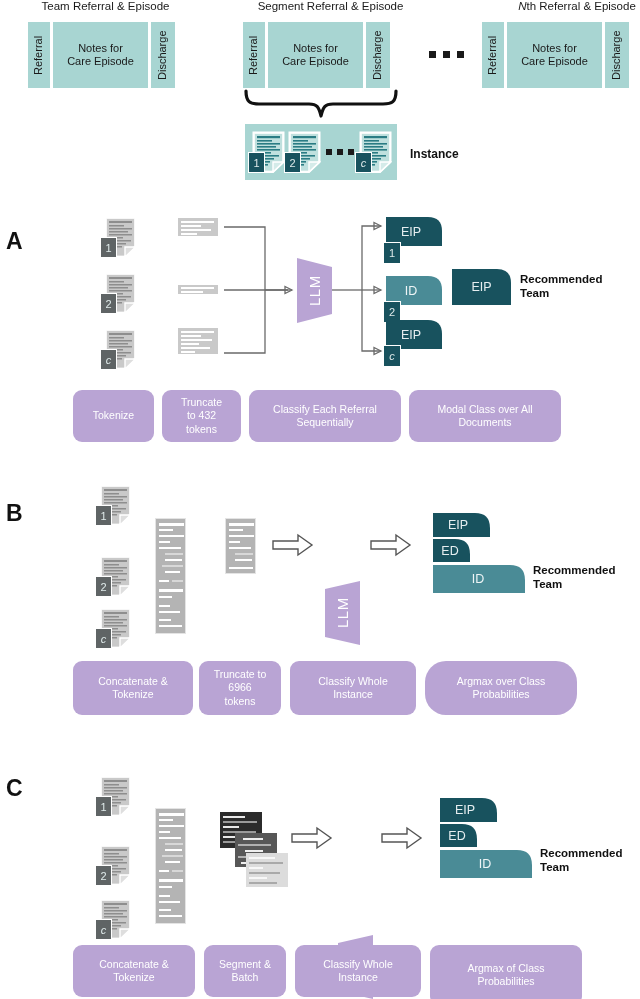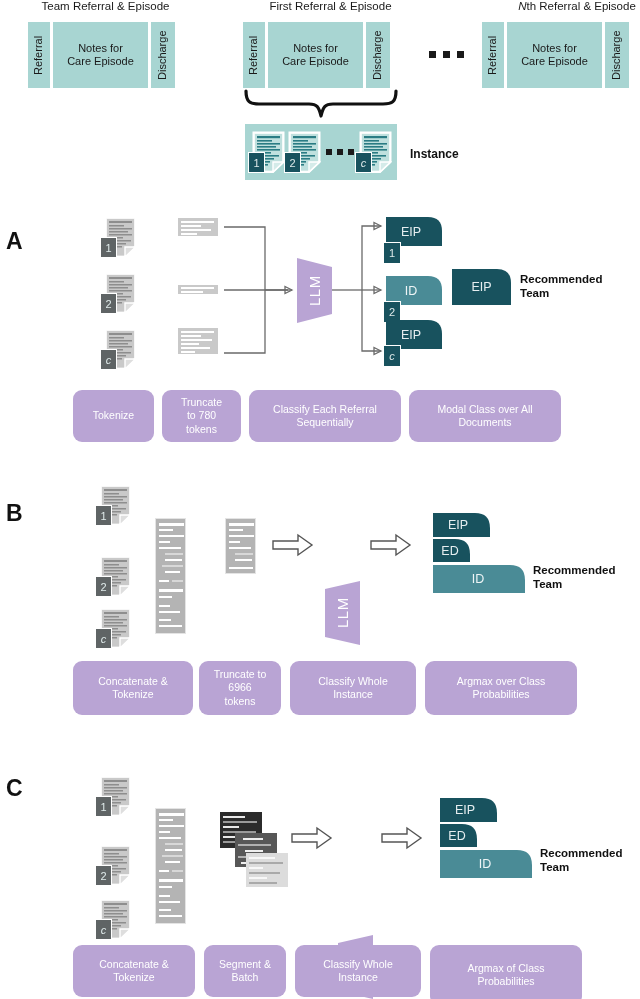--- a/index.html
+++ b/index.html
@@ -70,21 +70,21 @@
   .seg{position:absolute;}
   .seg .l{position:absolute;height:2px;}
 </style>
 </head>
 <body>
 
 <div class="abs ep-title" style="left:28px;top:0px;width:155px;">
   <span>Team</span><span> Referral &amp; Episode</span>
 </div>
 <div class="abs ep-title" style="left:243px;top:0px;width:175px;">
-  <span>First</span><span> Referral &amp; Episode</span>
+  <span>Segment</span><span> Referral &amp; Episode</span>
 </div>
 <div class="abs ep-title" style="left:492px;top:0px;width:170px;">
   <span class="it">N</span><span>th Referral &amp; Episode</span>
 </div>
 
 <div class="abs ep-box" style="left:28px;top:22px;">
   <div class="ep-cell vert" style="width:22px;height:66px;">Referral</div>
   <div class="ep-gap"></div>
   <div class="ep-cell" style="width:95px;height:66px;white-space:pre-line;">Notes for
 Care Episode</div>
@@ -317,21 +317,21 @@
 
 <svg class="ov" width="640" height="999">
   <path d="M452,269 H497 Q511,269 511,283 V305 H452 Z" fill="#18525e"></path>
 </svg>
 <div class="tag" style="left:452px;top:269px;width:59px;height:36px;">EIP</div>
 <div class="abs rec" style="left:520px;top:272px;white-space:pre-line;">Recommended
 Team</div>
 
 <div class="abs step" style="left:73px;top:390px;width:81px;height:52px;white-space:pre-line;">Tokenize</div>
 <div class="abs step" style="left:162px;top:390px;width:79px;height:52px;white-space:pre-line;">Truncate
-to 780
+to 432
 tokens</div>
 <div class="abs step" style="left:249px;top:390px;width:152px;height:52px;white-space:pre-line;">Classify Each Referral
 Sequentially</div>
 <div class="abs step" style="left:409px;top:390px;width:152px;height:52px;white-space:pre-line;">Modal Class over All
 Documents</div>
 
 <div class="abs seclet" style="left:6px;top:500px;">B</div>
 
 <div class="doc" style="left:99px;top:484px;width:33px;height:42px;">
   <svg class="page" viewBox="0 0 33 42">
@@ -446,21 +446,21 @@
 <div class="abs rec" style="left:533px;top:563px;white-space:pre-line;">Recommended
 Team</div>
 
 <div class="abs step" style="left:73px;top:661px;width:120px;height:54px;white-space:pre-line;">Concatenate &amp;
 Tokenize</div>
 <div class="abs step" style="left:199px;top:661px;width:82px;height:54px;white-space:pre-line;">Truncate to
 6966
 tokens</div>
 <div class="abs step" style="left:290px;top:661px;width:126px;height:54px;white-space:pre-line;">Classify Whole
 Instance</div>
-<div class="abs step" style="left:425px;top:661px;width:152px;height:54px;white-space:pre-line;">Argmax over Class
+<div class="abs step" style="left:425px;top:661px;width:152px;height:54px;white-space:pre-line;border-radius:21px;">Argmax over Class
 Probabilities</div>
 
 <div class="abs seclet" style="left:6px;top:775px;">C</div>
 
 <div class="doc" style="left:99px;top:775px;width:33px;height:42px;">
   <svg class="page" viewBox="0 0 33 42">
     <path d="M1.5 1.5 H31.5 V31 L21 41 H1.5 Z" fill="#efefef" stroke="#ffffff" stroke-width="2"></path>
     <path d="M3 3 H30 V30 L20 39.5 H3 Z" fill="#c9c9c9"></path>
     <g fill="#8e8e8e">
       <rect x="5" y="5" width="23" height="2"></rect>

